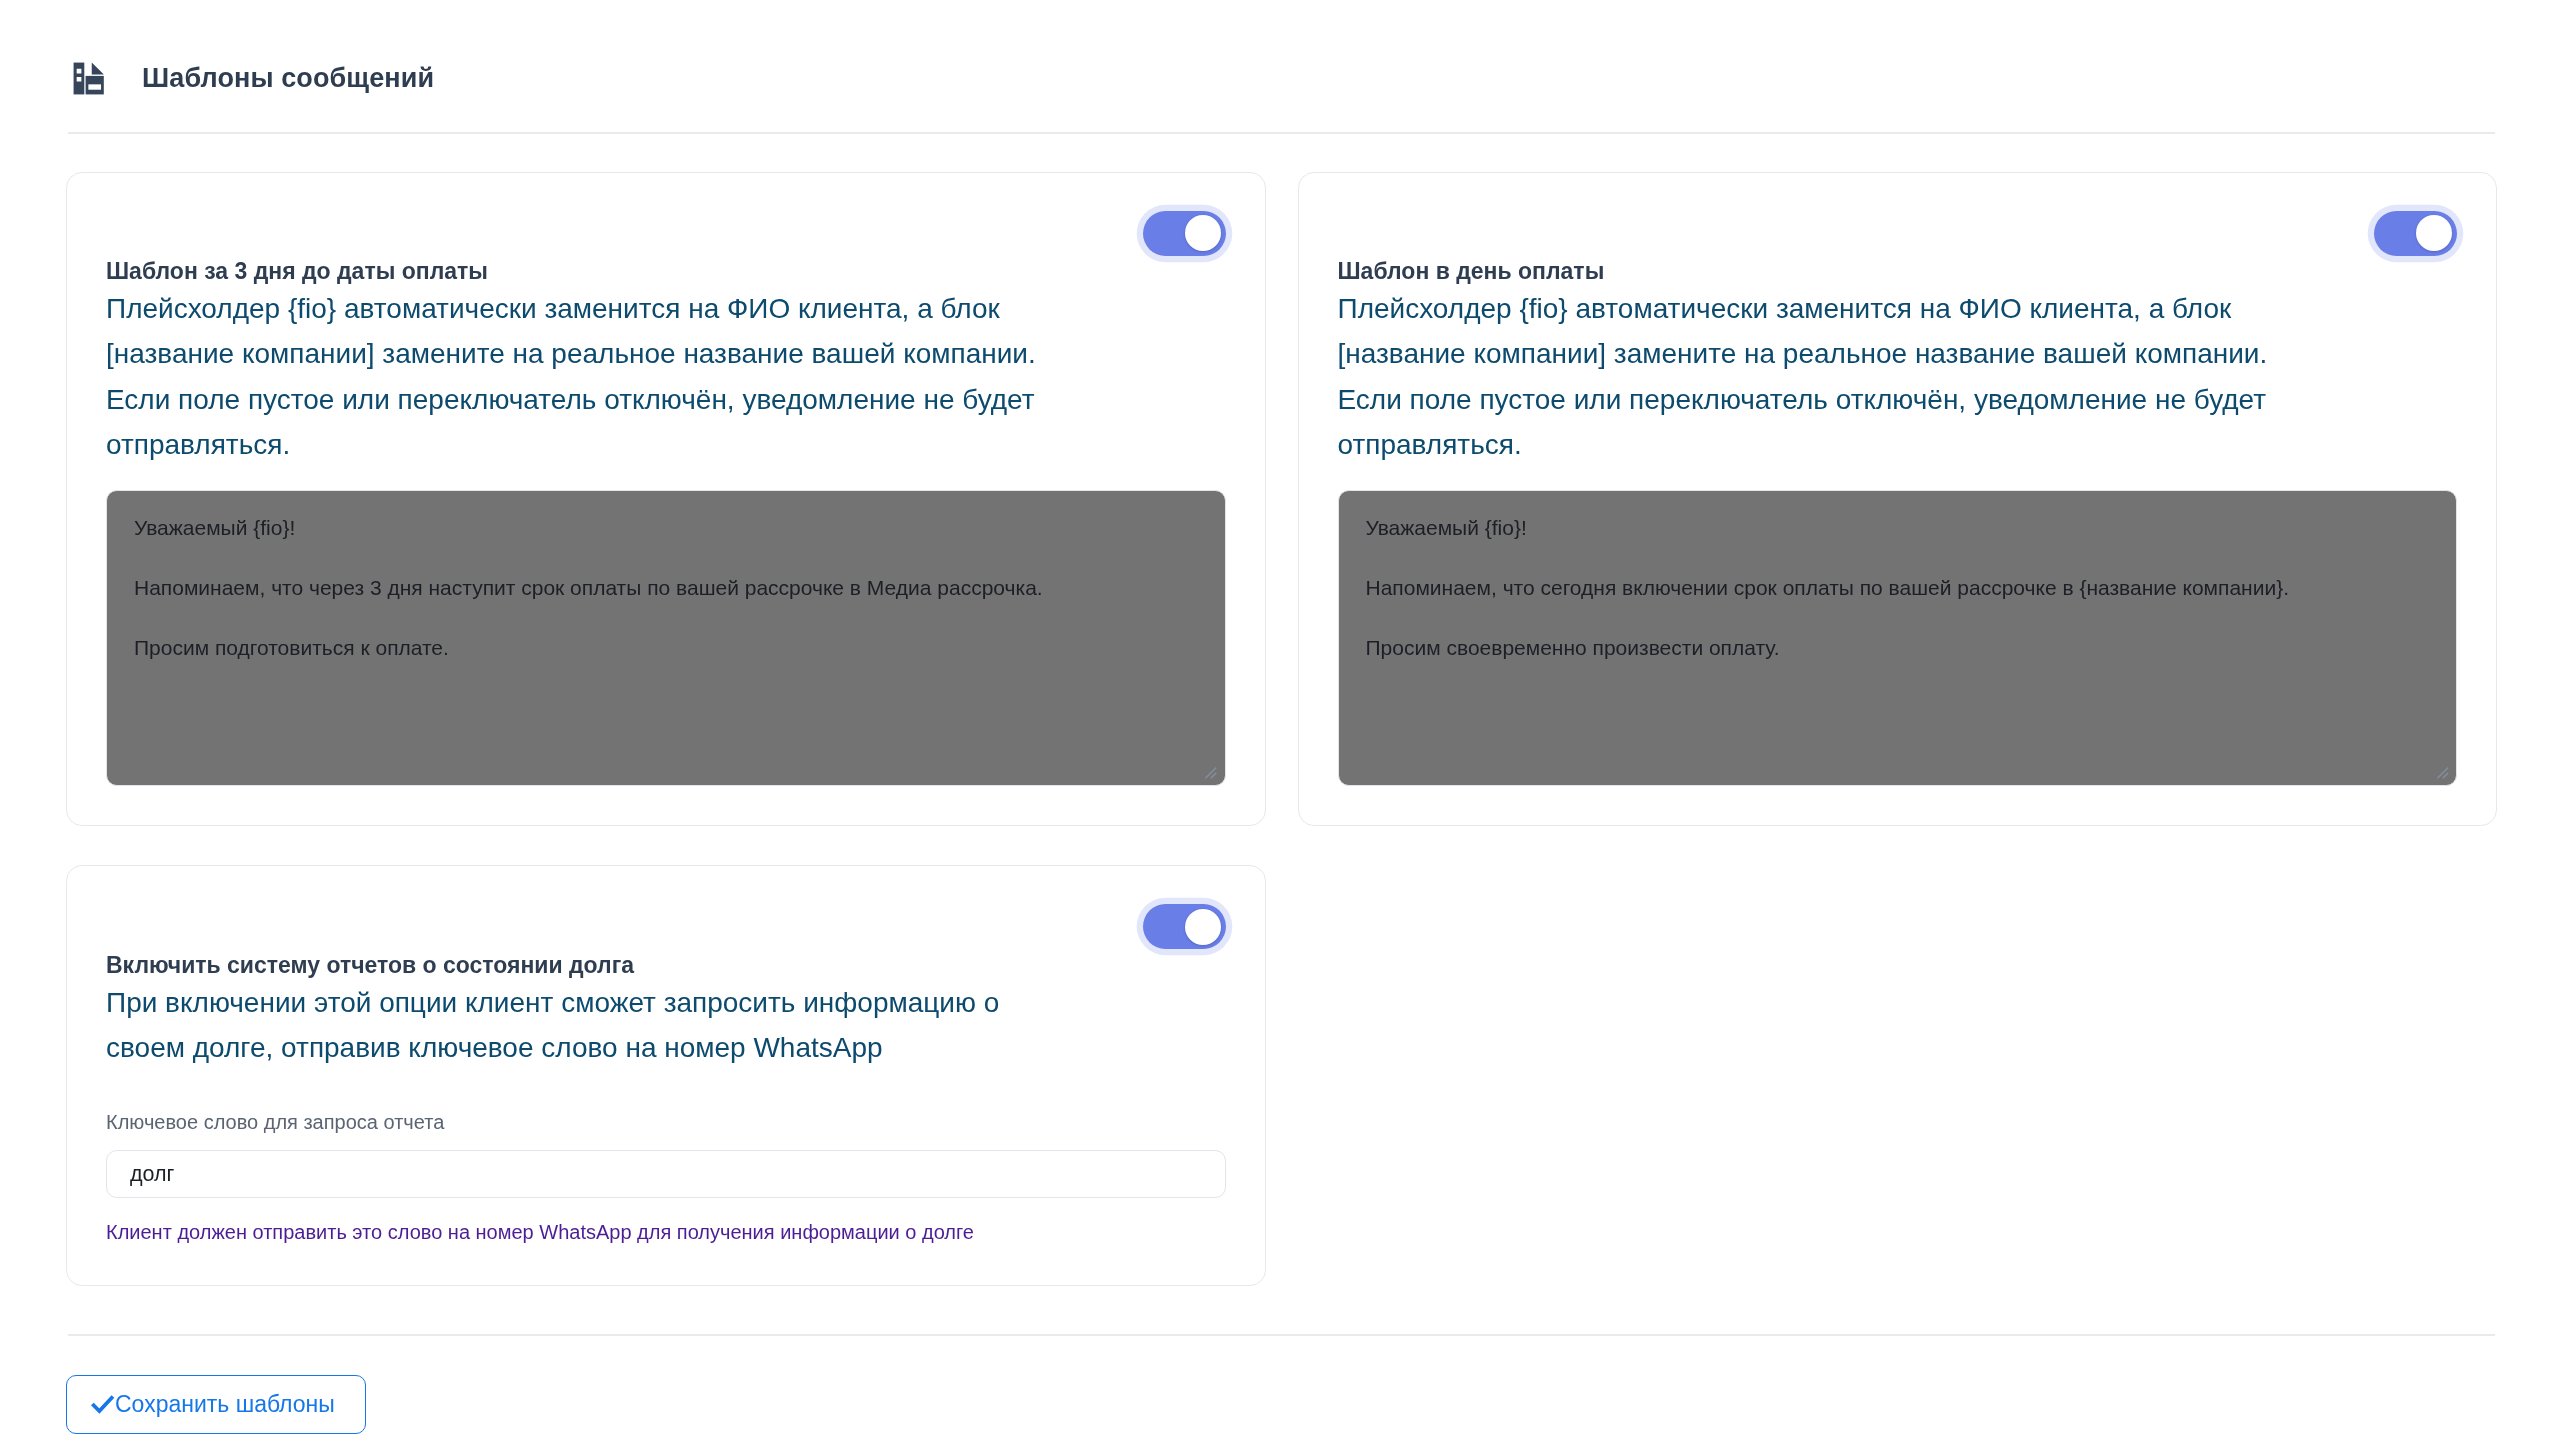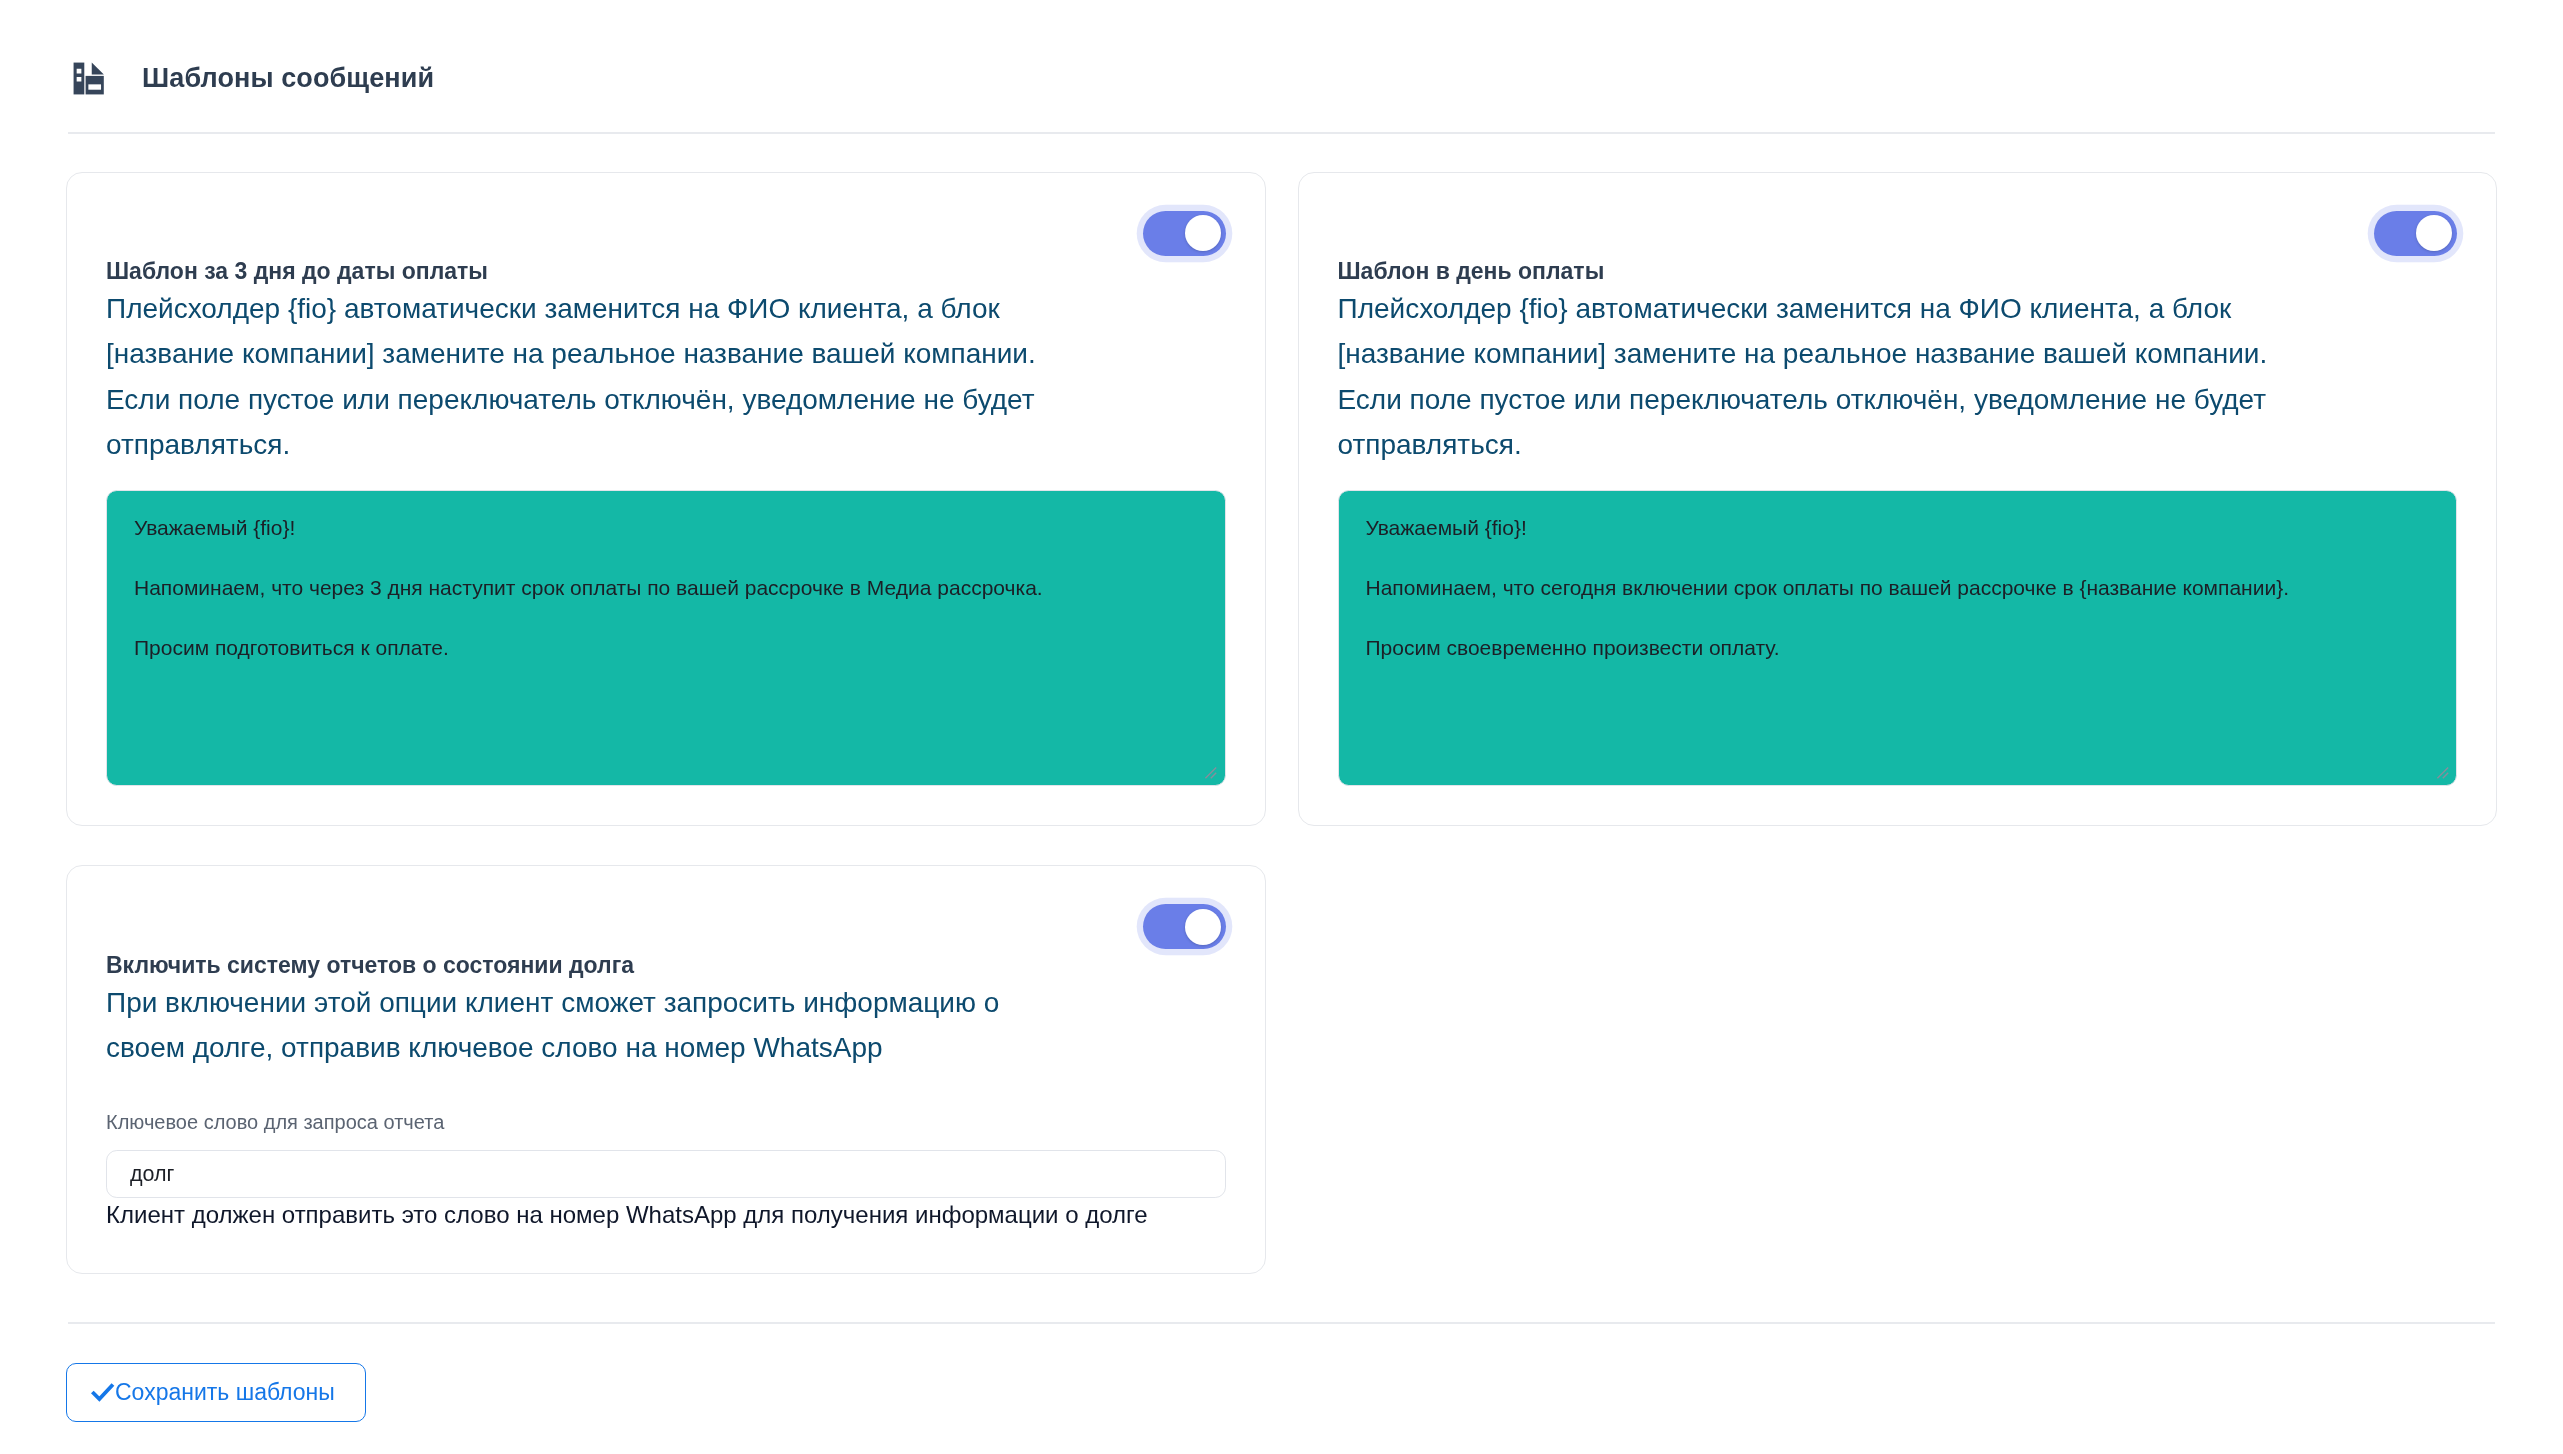--- a/index.html
+++ b/index.html
@@ -117,21 +117,21 @@
   .card-desc.narrow { max-width: 924px; }
 
   
   .textarea-box {
     margin-top: 23px;
     border: 1.8px solid #e1e4ea;
     border-radius: 10.8px;
     padding: 23px 27px 20px 27px;
     height: 296px;
     position: relative;
-    background: #14b8a6;
+    background: #737373;
     overflow: hidden;
   }
   .textarea-box p {
     margin: 0;
     font-size: 21px;
     line-height: 1.33;
     color: #1c1f26;
   }
   .textarea-box p + p { margin-top: 32px; }
   .resize-handle {
@@ -156,22 +156,23 @@
     border: 1.8px solid #e1e4ea;
     border-radius: 10.8px;
     padding: 0 23px;
     font-size: 21.5px;
     color: #1c1f26;
     font-family: "Liberation Sans", "DejaVu Sans", sans-serif;
     background: #ffffff;
     outline: none;
   }
   .field-help {
-    font-size: 24px;
-    color: #0f172a;
+    margin-top: 20px;
+    font-size: 20px;
+    color: #4c1d95;
     line-height: 1.4;
   }
 
   
   .footer-rule {
     height: 1.8px;
     background: #e8eaee;
     margin: 48px 1.8px 39px 1.8px;
   }
   .save-button {

